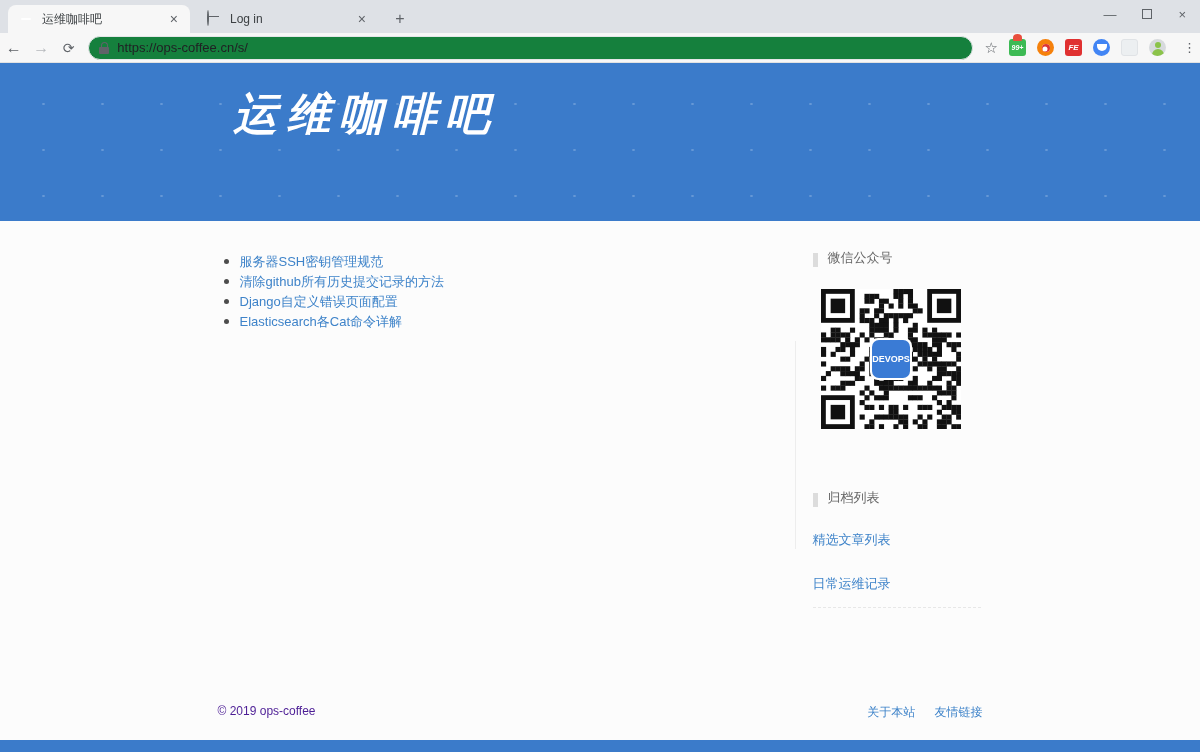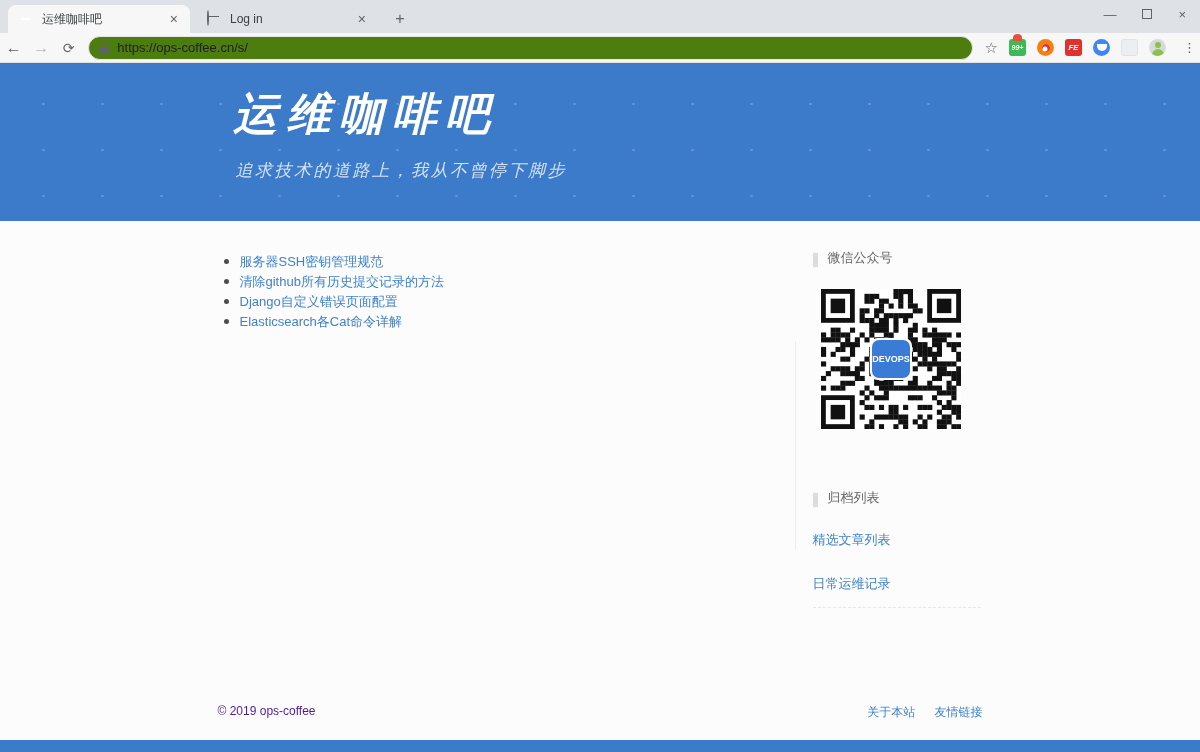--- a/index.html
+++ b/index.html
@@ -21,21 +21,21 @@
   .tab .close { color:#5f6368; font-size:14px; padding:0 2px; cursor:pointer; }
   .newtab { position:absolute; left:388px; top:8px; width:24px; height:24px; text-align:center; line-height:22px; font-size:16px; color:#5f6368; border-radius:50%; }
   .wincontrols { position:absolute; right:6px; top:0; height:28px; display:flex; align-items:center; gap:26px; padding-right:8px; color:#5f6368; font-size:13px; }
   .wincontrols span { cursor:pointer; }
   .winbox { display:inline-block; width:10px; height:10px; border:1px solid #5f6368; }
 
   .toolbar { position:absolute; top:33px; left:0; width:1200px; height:30px; background:#f7f7f7; border-bottom:1px solid #e2e2e2; display:flex; align-items:center; }
   .navbtn { width:28px; text-align:center; font-size:16px; color:#5f6368; }
   .navbtn.disabled { color:#b6b9bd; }
   .reload { font-size:14px; }
-  .omnibox { margin-left:6px; width:902px; height:24px; background:#4d7c0f; border:1px solid #e4e6e8; border-radius:12px; display:flex; align-items:center; padding:0 10px; }
+  .omnibox { margin-left:6px; width:902px; height:24px; background:#15803d; border:1px solid #e4e6e8; border-radius:12px; display:flex; align-items:center; padding:0 10px; }
   .lock { width:10px; height:12px; position:relative; margin-right:8px; }
   .lock .body { position:absolute; bottom:0; width:10px; height:7px; background:#5f6368; border-radius:1px; }
   .lock .shackle { position:absolute; top:0; left:1.5px; width:7px; height:6px; border:1.5px solid #5f6368; border-bottom:none; border-radius:4px 4px 0 0; }
   .url { font-size:13px; color:#202124; }
   .ext-row { display:flex; align-items:center; gap:11px; margin-left:12px; }
   .star { font-size:15px; color:#5f6368; }
   .ext { width:17px; height:17px; border-radius:3px; font-size:8px; font-weight:bold; color:#fff; display:flex; align-items:center; justify-content:center;font-style:italic; }
   .ext-99 { background:#3dba54; position:relative; font-size:7px; }
   .ext-99::before { content:""; position:absolute; top:-5px; left:4px; width:9px; height:7px; background:#e84f3d; border-radius:50% 50% 10% 10%; }
   .ext-eye { background:#f5810c; border-radius:50%; position:relative; }
@@ -132,21 +132,20 @@
       <span class="ext ext-person"></span>
       <span class="kebab">⋮</span>
     </div>
   </div>
 
   <div class="page">
 
     <div class="hero">
       <div class="hero-inner">
         <div class="hero-title">运维咖啡吧</div>
-        <div class="hero-sub">追求技术的道路上，我从不曾停下脚步</div>
       </div>
     </div>
 
     <div class="content">
       <div class="container">
 
         <ul class="articles">
           <li><a class="plink">服务器SSH密钥管理规范</a></li>
           <li><a class="plink">清除github所有历史提交记录的方法</a></li>
           <li><a class="plink">Django自定义错误页面配置</a></li>

